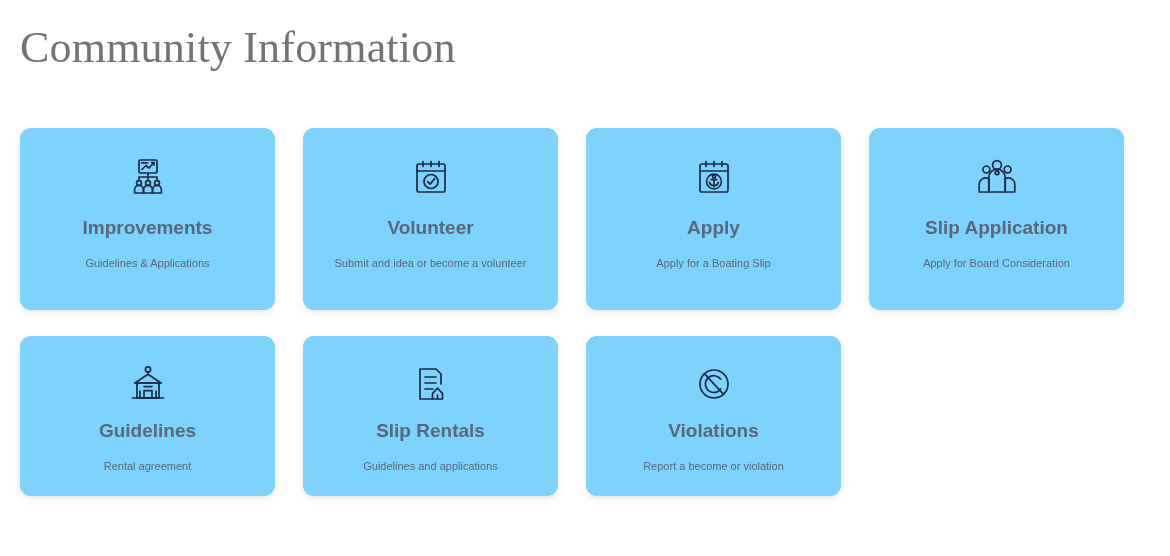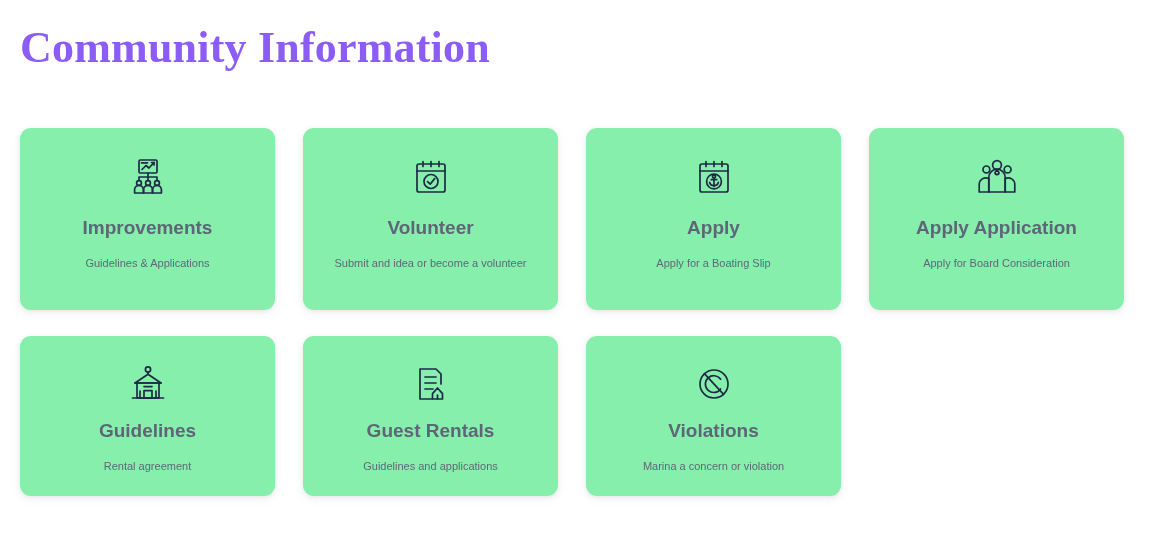--- a/index.html
+++ b/index.html
@@ -18,41 +18,41 @@
     height: 556px;
     background: #ffffff;
     padding: 0;
   }
 
   .page-title {
     position: absolute;
     left: 20px;
     top: 22px;
     font-family: "Liberation Serif", "DejaVu Serif", serif;
-    font-weight: bold;
+    font-weight: normal;
     font-size: 44px;
     line-height: 52px;
     letter-spacing: 0.2px;
-    color: #8b5cf6;
+    color: #737373;
     white-space: nowrap;
   }
 
   .card-grid {
     position: absolute;
     left: 20px;
     top: 128px;
     width: 1115px;
     display: flex;
     flex-wrap: wrap;
     gap: 26px 28px;
   }
 
   .card {
     width: 255px;
-    background: #86efac;
+    background: #7dd3fc;
     border-radius: 11px;
     box-shadow: 0 1px 4px rgba(120,130,150,0.13),
                 0 3px 10px rgba(120,130,150,0.10);
     display: flex;
     flex-direction: column;
     align-items: center;
     padding: 24px 14px 18px 14px;
   }
 
   .card.row-one { height: 182px; }
@@ -160,21 +160,21 @@
         <svg width="46" height="44" viewBox="0 0 46 44">
           <circle cx="23" cy="9" r="4.4"></circle>
           <circle cx="12.4" cy="13.4" r="3.4"></circle>
           <circle cx="33.6" cy="13.4" r="3.4"></circle>
           <path d="M14.8 36 V21.4 a8.2 8.2 0 0 1 16.4 0 V36 Z"></path>
           <path d="M14.8 36 V22.6 a6.6 6.6 0 0 0 -9.6 6 V36 Z"></path>
           <path d="M31.2 36 V22.6 a6.6 6.6 0 0 1 9.6 6 V36 Z"></path>
           <path d="M23 13.6 l-2 3 a2 2 0 0 0 4 0 Z"></path>
         </svg>
       </div>
-      <div class="card-title">Apply Application</div>
+      <div class="card-title">Slip Application</div>
       <div class="card-subtitle">Apply for Board Consideration</div>
     </div>
 
     <div class="card row-two">
       <div class="card-icon">
         <svg width="44" height="44" viewBox="0 0 44 44">
           <circle cx="22" cy="7.5" r="2.6"></circle>
           <path d="M22 10.1 v2.2"></path>
           <path d="M9 21 L22 12.3 L35 21"></path>
           <path d="M9 21 h26"></path>
@@ -192,30 +192,30 @@
 
     <div class="card row-two">
       <div class="card-icon">
         <svg width="44" height="44" viewBox="0 0 44 44">
           <path d="M11 7 h16 l5 5 v10 M11 7 v30 h12"></path>
           <path d="M16 15 h11 M16 21 h11 M16 27 h8"></path>
           <path d="M28.5 26 L33.5 31.6 V37 h-10 v-5.4 Z"></path>
           <path d="M28.5 33.2 v3.8"></path>
         </svg>
       </div>
-      <div class="card-title">Guest Rentals</div>
+      <div class="card-title">Slip Rentals</div>
       <div class="card-subtitle">Guidelines and applications</div>
     </div>
 
     <div class="card row-two">
       <div class="card-icon">
         <svg width="44" height="44" viewBox="0 0 44 44">
           <circle cx="22" cy="22" r="14"></circle>
           <path d="M12.4 11.6 L31.6 32.4"></path>
           <path d="M28.6 17.2 a8.4 8.4 0 1 0 0 9.8"></path>
         </svg>
       </div>
       <div class="card-title">Violations</div>
-      <div class="card-subtitle">Marina a concern or violation</div>
+      <div class="card-subtitle">Report a become or violation</div>
     </div>
 
   </div>
 </div>
 
 </body></html>

